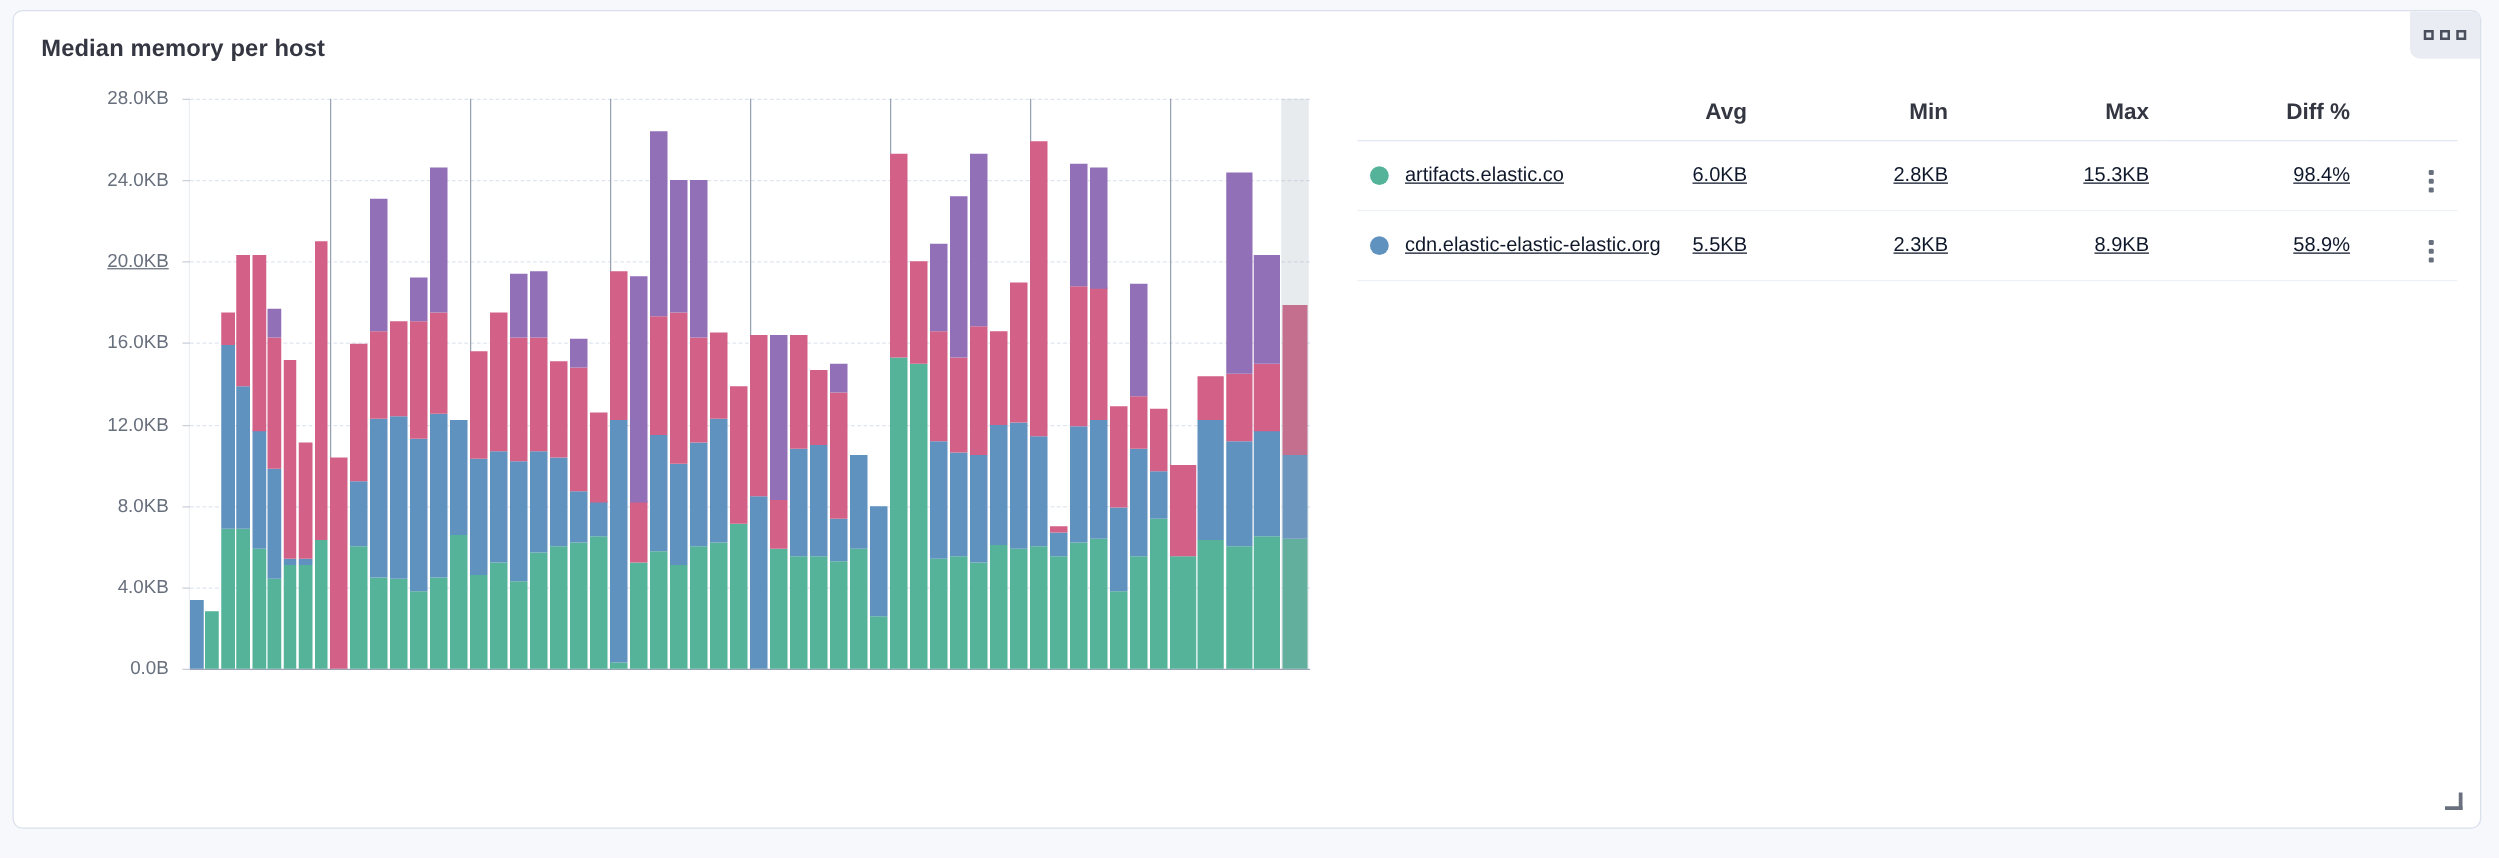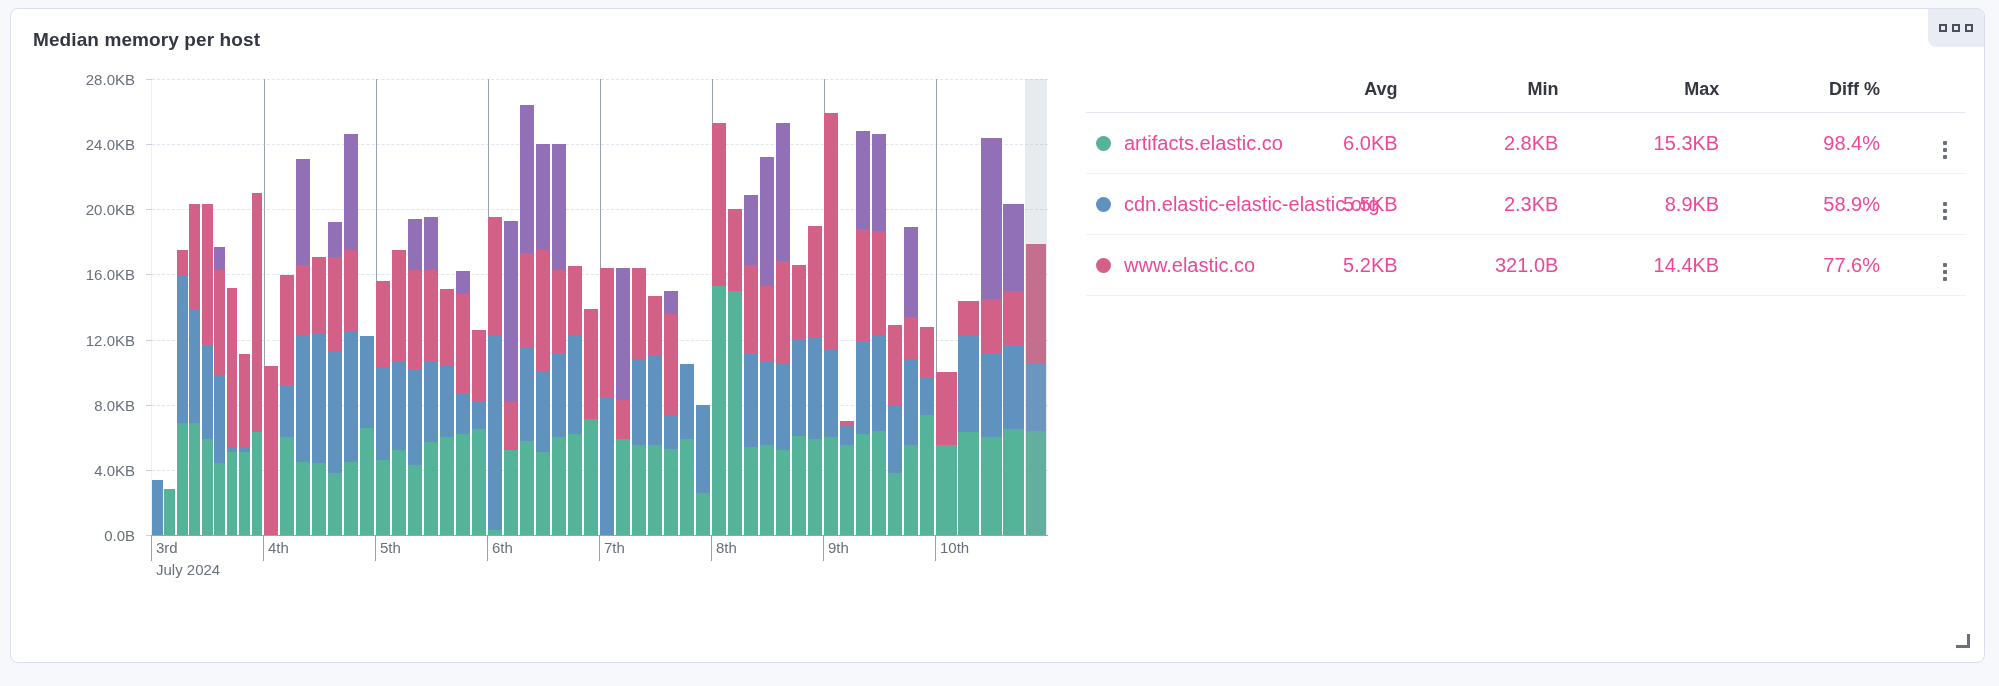--- a/index.html
+++ b/index.html
@@ -196,26 +196,27 @@
     font-size: 18px;
     font-weight: bold;
     color: #343741;
     padding: 6px 10px 12px 10px;
     text-align: right;
     border-bottom: 1px solid #e3e8f2;
     white-space: nowrap;
   }
   .legend th.name-col { text-align: left; }
   .legend td {
-    font-size: 20px;
-    color: #ec4899;
+    font-size: 16px;
+    color: #0f172a;
     padding: 14px 10px;
     text-align: right;
     border-bottom: 1px solid #eef1f7;
     white-space: nowrap;
+    text-decoration: underline;
   }
   .legend td.name-cell { text-align: left; }
   .legend-name-inner {
     display: flex;
     align-items: center;
     gap: 13px;
   }
   .dot {
     width: 15px; height: 15px;
     border-radius: 50%;
@@ -252,21 +253,21 @@
       <span class="grip-sq"></span>
     </div>
 
     <div class="chart-wrap">
       <div class="y-axis" id="y-axis">
           <div class="y-tick-label" style="top: 470px;">0.0B</div>
           <div class="y-tick-label" style="top: 404.857px;">4.0KB</div>
           <div class="y-tick-label" style="top: 339.714px;">8.0KB</div>
           <div class="y-tick-label" style="top: 274.571px;">12.0KB</div>
           <div class="y-tick-label" style="top: 209.429px;">16.0KB</div>
-          <div class="y-tick-label" style="top: 144.286px;">20.0KB</div>
+          <div class="y-tick-label" style="top: 144.286px; text-decoration: underline;">20.0KB</div>
           <div class="y-tick-label" style="top: 79.1429px;">24.0KB</div>
           <div class="y-tick-label" style="top: 14px;">28.0KB</div>
         </div>
       <div class="plot" id="plot">
           <div class="tickmark" style="top: 456px;"></div>
           <div class="gridline" style="top: 390.857px;"></div>
           <div class="tickmark" style="top: 390.857px;"></div>
           <div class="gridline" style="top: 325.714px;"></div>
           <div class="tickmark" style="top: 325.714px;"></div>
           <div class="gridline" style="top: 260.571px;"></div>
@@ -564,39 +565,20 @@
             <div class="seg" style="background: rgb(96, 146, 192); height: 84.7px; bottom: 105.9px;"></div>
             <div class="seg" style="background: rgb(211, 96, 134); height: 53.7px; bottom: 190.5px;"></div>
             <div class="seg" style="background: rgb(145, 112, 184); height: 86.3px; bottom: 244.3px;"></div>
           </div>
           <div class="bar" style="left: 873.6px; width: 20.8px; height: 291.5px;">
             <div class="seg" style="background: rgb(84, 179, 153); height: 104.2px; bottom: 0px;"></div>
             <div class="seg" style="background: rgb(96, 146, 192); height: 66.8px; bottom: 104.2px;"></div>
             <div class="seg" style="background: rgb(211, 96, 134); height: 120.5px; bottom: 171px;"></div>
           </div>
           <div class="partial-overlay" style="left: 872.6px; width: 22.8px;"></div>
-        </div>
-      <div class="x-axis" id="x-axis">
-          <div class="x-tick" style="left: 0px;"></div>
-          <div class="x-tick-label" style="left: 0px;">3rd</div>
-          <div class="x-sub-label" style="left: 0px;">July 2024</div>
-          <div class="x-tick" style="left: 112px;"></div>
-          <div class="x-tick-label" style="left: 112px;">4th</div>
-          <div class="x-tick" style="left: 224px;"></div>
-          <div class="x-tick-label" style="left: 224px;">5th</div>
-          <div class="x-tick" style="left: 336px;"></div>
-          <div class="x-tick-label" style="left: 336px;">6th</div>
-          <div class="x-tick" style="left: 448px;"></div>
-          <div class="x-tick-label" style="left: 448px;">7th</div>
-          <div class="x-tick" style="left: 560px;"></div>
-          <div class="x-tick-label" style="left: 560px;">8th</div>
-          <div class="x-tick" style="left: 672px;"></div>
-          <div class="x-tick-label" style="left: 672px;">9th</div>
-          <div class="x-tick" style="left: 784px;"></div>
-          <div class="x-tick-label" style="left: 784px;">10th</div>
         </div>
     </div>
 
     <div class="legend">
       <table>
         <thead>
           <tr>
             <th class="name-col"></th>
             <th>Avg</th>
             <th>Min</th>
@@ -633,37 +615,20 @@
               <td>5.5KB</td>
               <td>2.3KB</td>
               <td>8.9KB</td>
               <td>58.9%</td>
               <td class="actions-col"><span class="kebab">
                   <i></i>
                   <i></i>
                   <i></i>
                 </span></td>
             </tr>
-            <tr>
-              <td class="name-cell">
-                <div class="legend-name-inner">
-                  <span class="dot" style="background: rgb(211, 96, 134);"></span>
-                  <span>www.elastic.co</span>
-                </div>
-              </td>
-              <td>5.2KB</td>
-              <td>321.0B</td>
-              <td>14.4KB</td>
-              <td>77.6%</td>
-              <td class="actions-col"><span class="kebab">
-                  <i></i>
-                  <i></i>
-                  <i></i>
-                </span></td>
-            </tr>
           </tbody>
       </table>
     </div>
 
     <div class="resize-handle">
       <span class="rh-v"></span>
       <span class="rh-h"></span>
     </div>
 
   </div>

